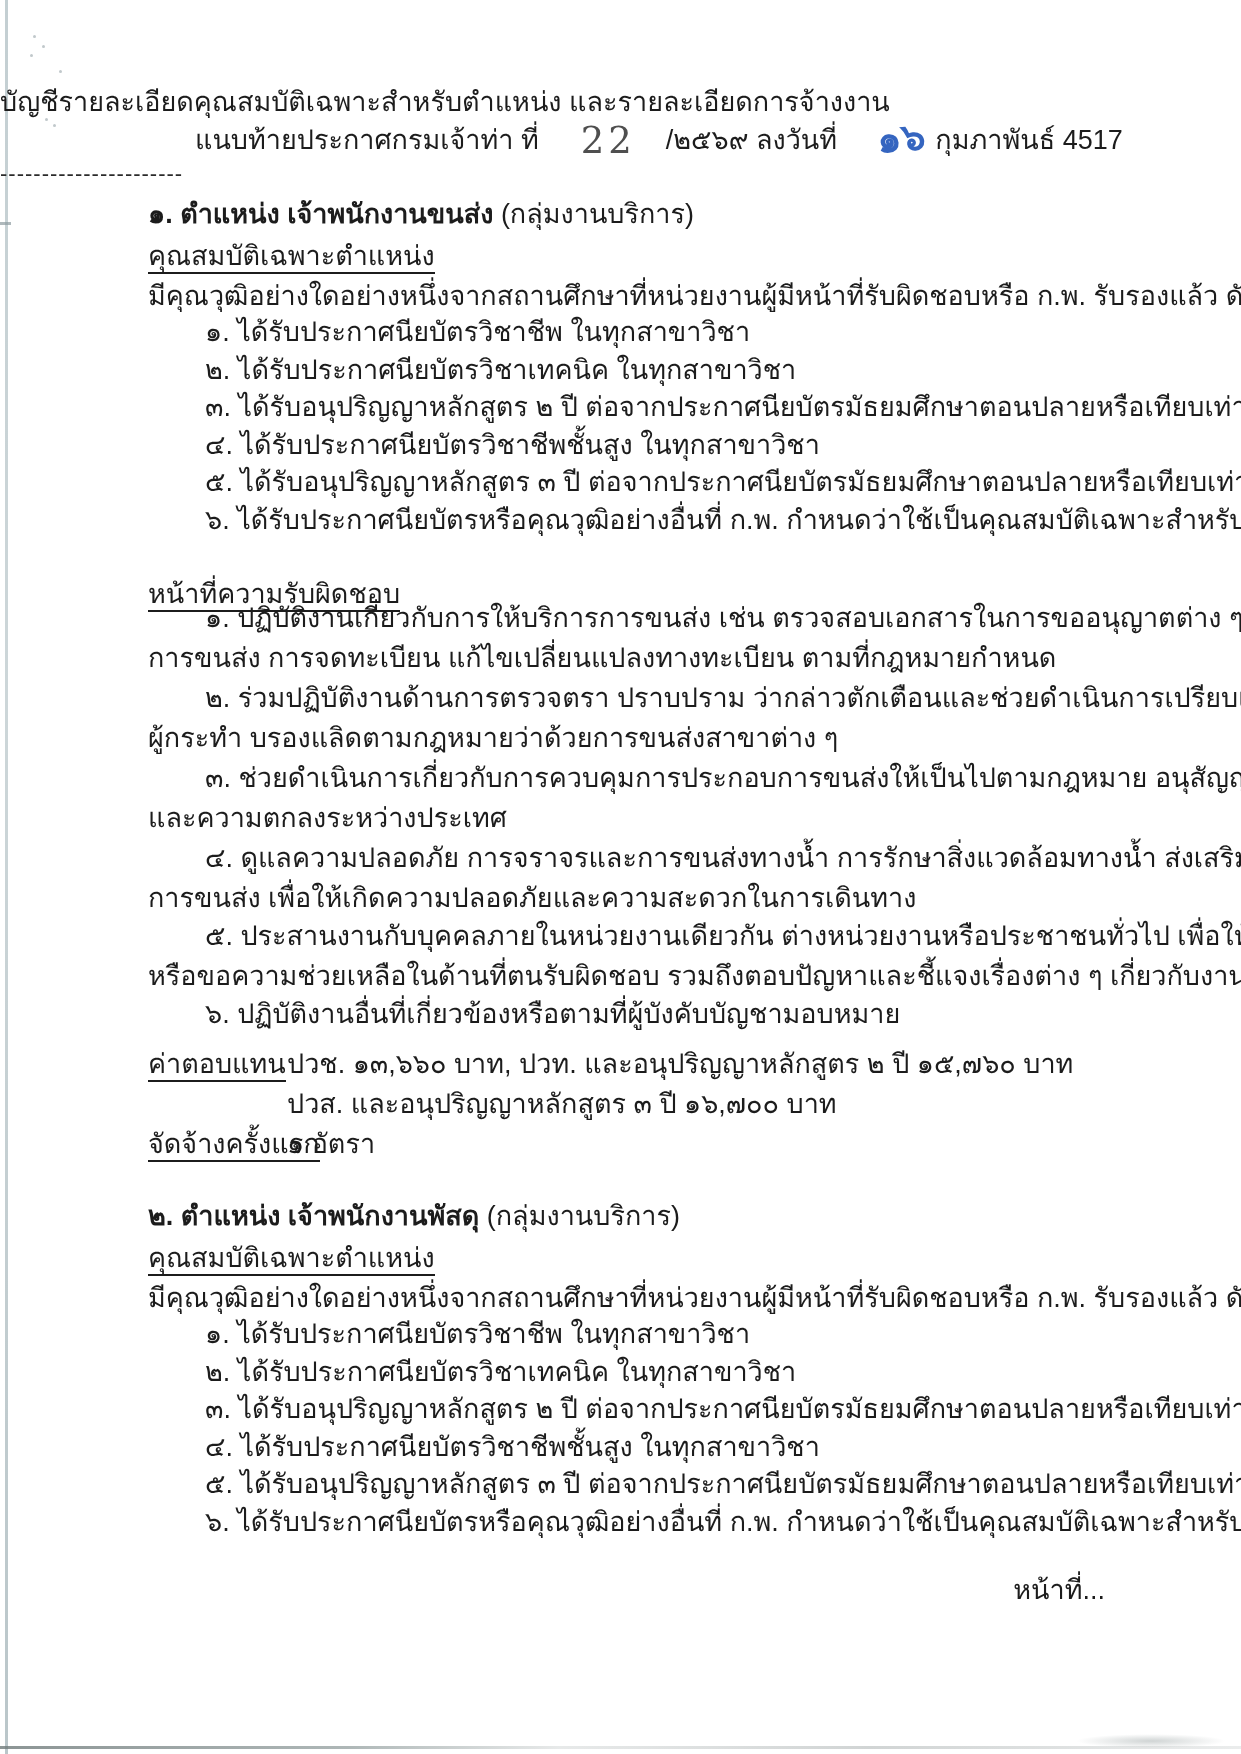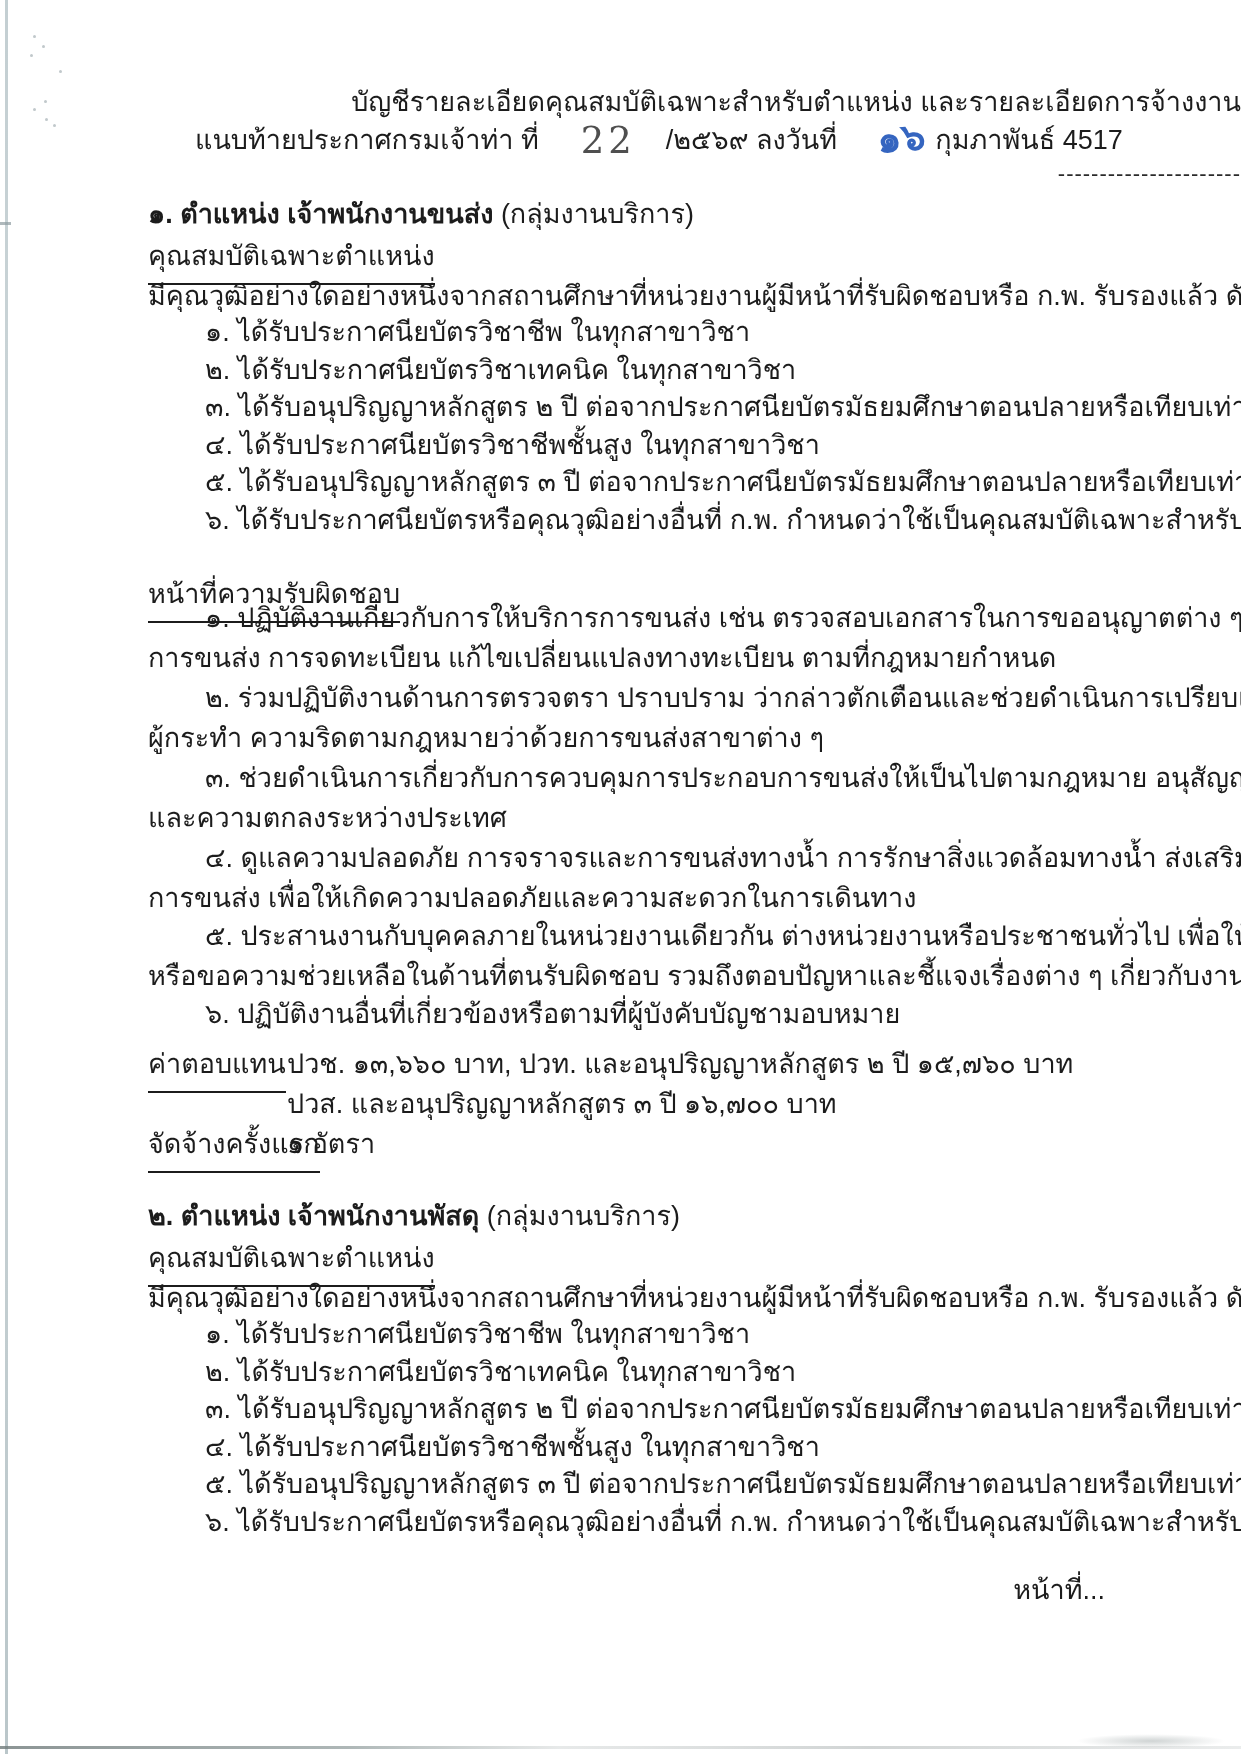--- a/index.html
+++ b/index.html
@@ -15,22 +15,22 @@
   .line{
     position:absolute;
     left:148px;
     font-size:27px;
     line-height:36px;
     white-space:nowrap;
     color:#1c1c1c;
   }
   .indent{left:205px;}
   .bold{font-weight:bold;}
-  .underline{border-bottom:2px solid #1c1c1c;padding-bottom:12px;}
-  .center{left:0;width:100%;text-align:right;}
+  .underline{border-bottom:2px solid #1c1c1c;padding-bottom:1px;}
+  .center{left:0;width:100%;text-align:left;}
   .header-sub{top:120px;left:195px;}
   .stamp-number{
     font-family:"DejaVu Serif", serif;
     font-size:37px;
     color:#4f4f4f;
     letter-spacing:4px;
     margin:0 30px 0 42px;
     display:inline-block;
     vertical-align:-4px;
     text-align:right;
@@ -114,21 +114,21 @@
   <div class="line indent" style="top:464px">๕. ได้รับอนุปริญญาหลักสูตร ๓ ปี ต่อจากประกาศนียบัตรมัธยมศึกษาตอนปลายหรือเทียบเท่า ในทุกสาขาวิชา</div>
   <div class="line indent" style="top:502px">๖. ได้รับประกาศนียบัตรหรือคุณวุฒิอย่างอื่นที่ ก.พ. กำหนดว่าใช้เป็นคุณสมบัติเฉพาะสำหรับตำแหน่งนี้ได้</div>
 
   <div class="line" style="top:576px">
     <span class="underline">หน้าที่ความรับผิดชอบ</span>
   </div>
 
   <div class="line indent" style="top:600px">๑. ปฏิบัติงานเกี่ยวกับการให้บริการการขนส่ง เช่น ตรวจสอบเอกสารในการขออนุญาตต่าง ๆ ที่เกี่ยวกับ</div>
   <div class="line" style="top:640px">การขนส่ง การจดทะเบียน แก้ไขเปลี่ยนแปลงทางทะเบียน ตามที่กฎหมายกำหนด</div>
   <div class="line indent" style="top:680px">๒. ร่วมปฏิบัติงานด้านการตรวจตรา ปราบปราม ว่ากล่าวตักเตือนและช่วยดำเนินการเปรียบเทียบปรับ</div>
-  <div class="line" style="top:720px">ผู้กระทำ ความริดตามกฎหมายว่าด้วยการขนส่งสาขาต่าง ๆ</div>
+  <div class="line" style="top:720px">ผู้กระทำ บรองแลิดตามกฎหมายว่าด้วยการขนส่งสาขาต่าง ๆ</div>
   <div class="line indent" style="top:760px">๓. ช่วยดำเนินการเกี่ยวกับการควบคุมการประกอบการขนส่งให้เป็นไปตามกฎหมาย อนุสัญญา</div>
   <div class="line" style="top:800px">และความตกลงระหว่างประเทศ</div>
   <div class="line indent" style="top:840px">๔. ดูแลความปลอดภัย การจราจรและการขนส่งทางน้ำ การรักษาสิ่งแวดล้อมทางน้ำ ส่งเสริมสวัสดิภาพ</div>
   <div class="line" style="top:880px">การขนส่ง เพื่อให้เกิดความปลอดภัยและความสะดวกในการเดินทาง</div>
   <div class="line indent" style="top:918px">๕. ประสานงานกับบุคคลภายในหน่วยงานเดียวกัน ต่างหน่วยงานหรือประชาชนทั่วไป เพื่อให้บริการ</div>
   <div class="line" style="top:958px">หรือขอความช่วยเหลือในด้านที่ตนรับผิดชอบ รวมถึงตอบปัญหาและชี้แจงเรื่องต่าง ๆ เกี่ยวกับงานในหน้าที่</div>
   <div class="line indent" style="top:996px">๖. ปฏิบัติงานอื่นที่เกี่ยวข้องหรือตามที่ผู้บังคับบัญชามอบหมาย</div>
 
   <div class="line" style="top:1046px">
     <span class="underline">ค่าตอบแทน</span>

